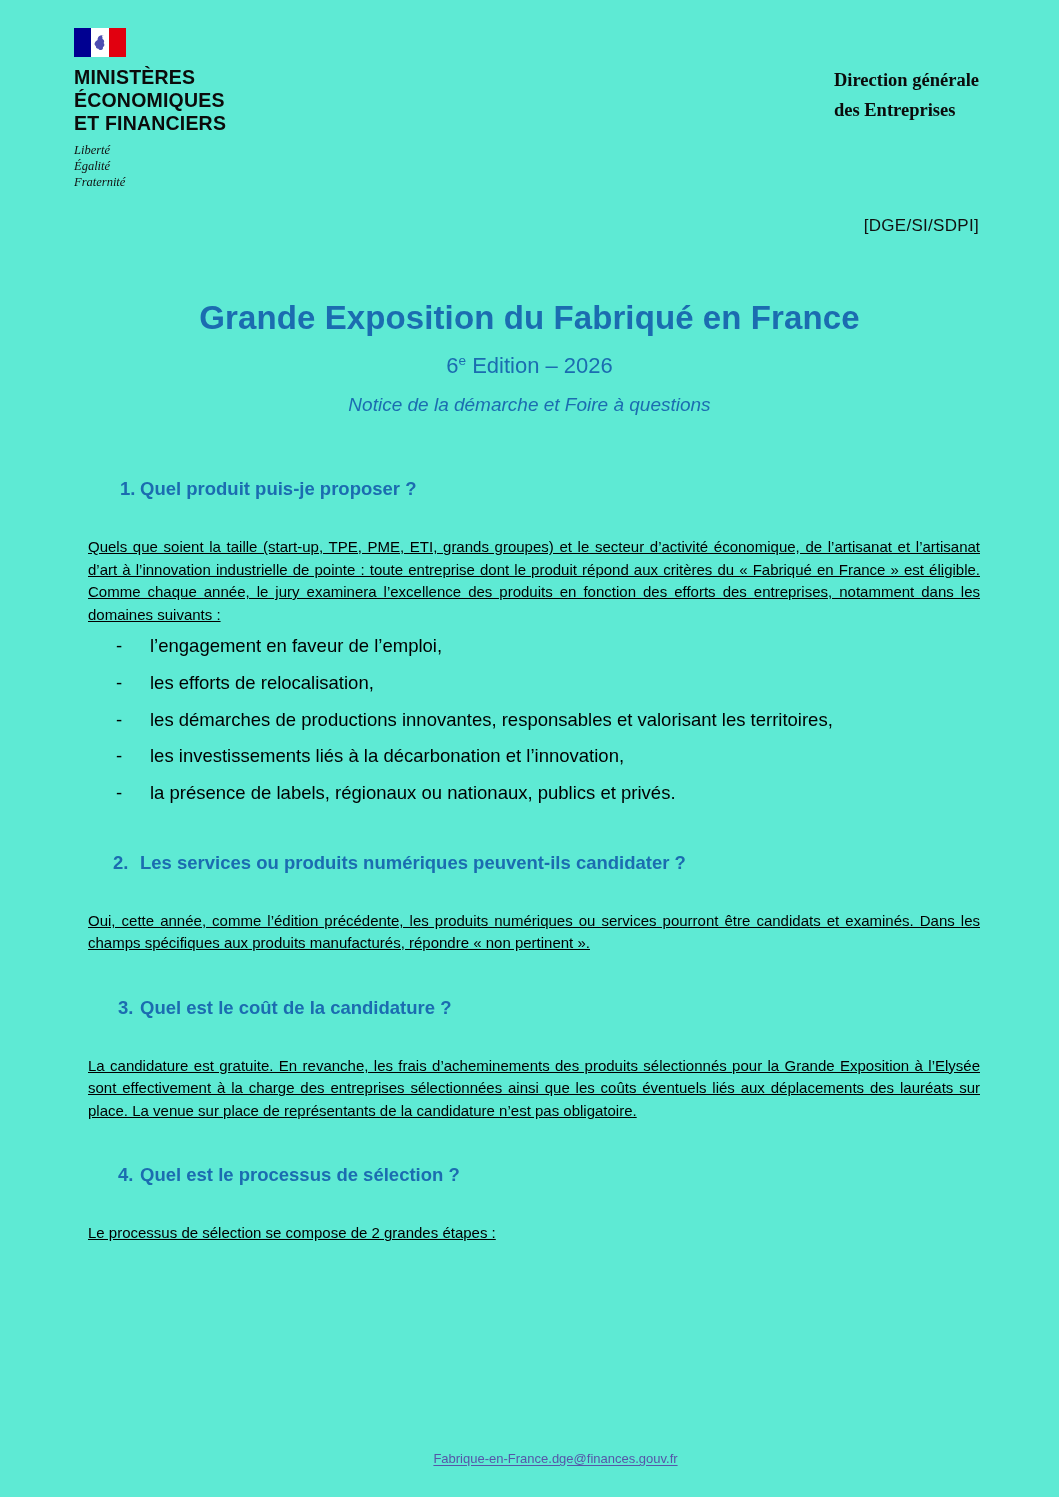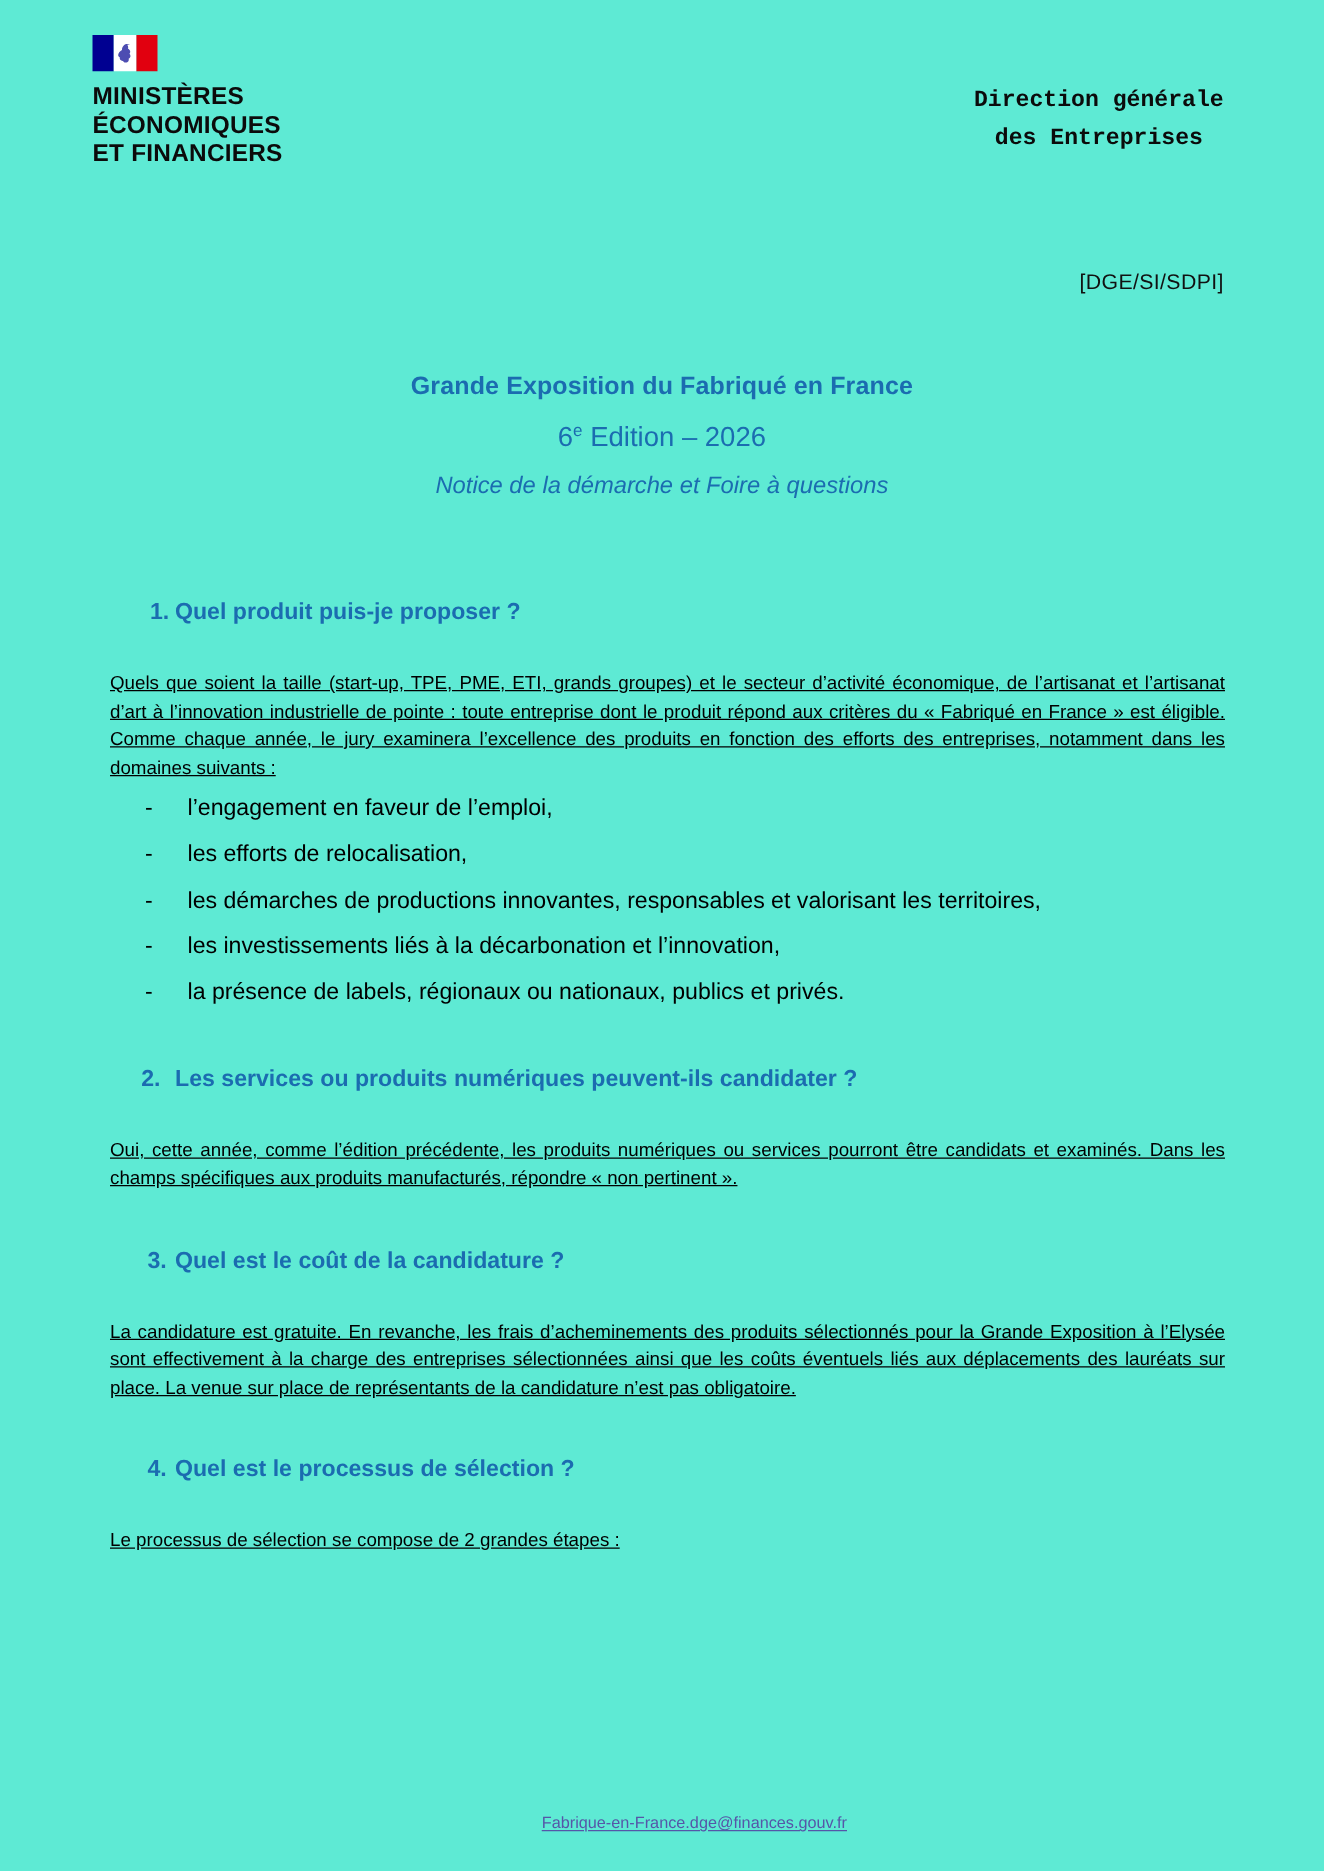--- a/index.html
+++ b/index.html
@@ -75,22 +75,22 @@
     font-size: 12.5px;
     line-height: 1.28;
     color: #111111;
     white-space: pre-line;
   }
 
   .header-right {
     position: absolute;
     right: 80px;
     top: 66px;
-    text-align: center;
-    font-family: Liberation Mono, monospace;
+    text-align: left;
+    font-family: Liberation Serif, serif;
   }
   .dept-line {
     font-weight: bold;
     font-size: 18.5px;
     line-height: 1.62;
     color: #0b0b0b;
     white-space: pre-line;
   }
   .ref-code {
     position: absolute;
@@ -105,21 +105,21 @@
   
   .title-block {
     position: absolute;
     top: 297px;
     left: 0;
     width: 1059px;
     text-align: center;
   }
   .doc-title {
     font-weight: bold;
-    font-size: 20px;
+    font-size: 33px;
     color: #1B6CB0;
     letter-spacing: 0.1px;
     line-height: 1.25;
   }
   .doc-edition {
     font-weight: normal;
     font-size: 22px;
     color: #1B6CB0;
     margin-top: 14px;
     line-height: 1.25;
@@ -228,20 +228,23 @@
         <div class="flag-stripe flag-white" style="background:#FFFFFF">
           <svg class="marianne" viewBox="0 0 15 17">
             <path d="M11.5 1.2c-1.6-.9-3.7-.7-5 .6-1.1 1-1.5 2.4-1.4 3.7-.8.4-1.6 1-2.2 1.8-.7.9-1 1.9-.8 2.8.2.7.7 1.2 1.3 1.4-.2.6-.1 1.3.3 1.8.5.7 1.4 1 2.2.9.3.7 1 1.2 1.8 1.3 1 .2 2-.3 2.5-1.1.4-.6.4-1.3.2-1.9.7-.3 1.2-.9 1.4-1.6.2-.9-.1-1.8-.7-2.4.5-.6.7-1.4.5-2.2-.2-.9-.9-1.6-1.7-1.9.3-1.1.1-2.3-.6-3.2z" fill="#000091" opacity="0.85"></path>
           </svg>
         </div>
         <div class="flag-stripe flag-red" style="background:#E1000F"></div>
       </div>
       <div class="ministry-name">MINISTÈRES
 ÉCONOMIQUES
 ET FINANCIERS</div>
+      <div class="motto">Liberté
+Égalité
+Fraternité</div>
     </div>
 
     <div class="header-right">
       <div class="dept-line">Direction générale
 des Entreprises</div>
     </div>
 
     <div class="ref-code">[DGE/SI/SDPI]</div>
   </div>
 

